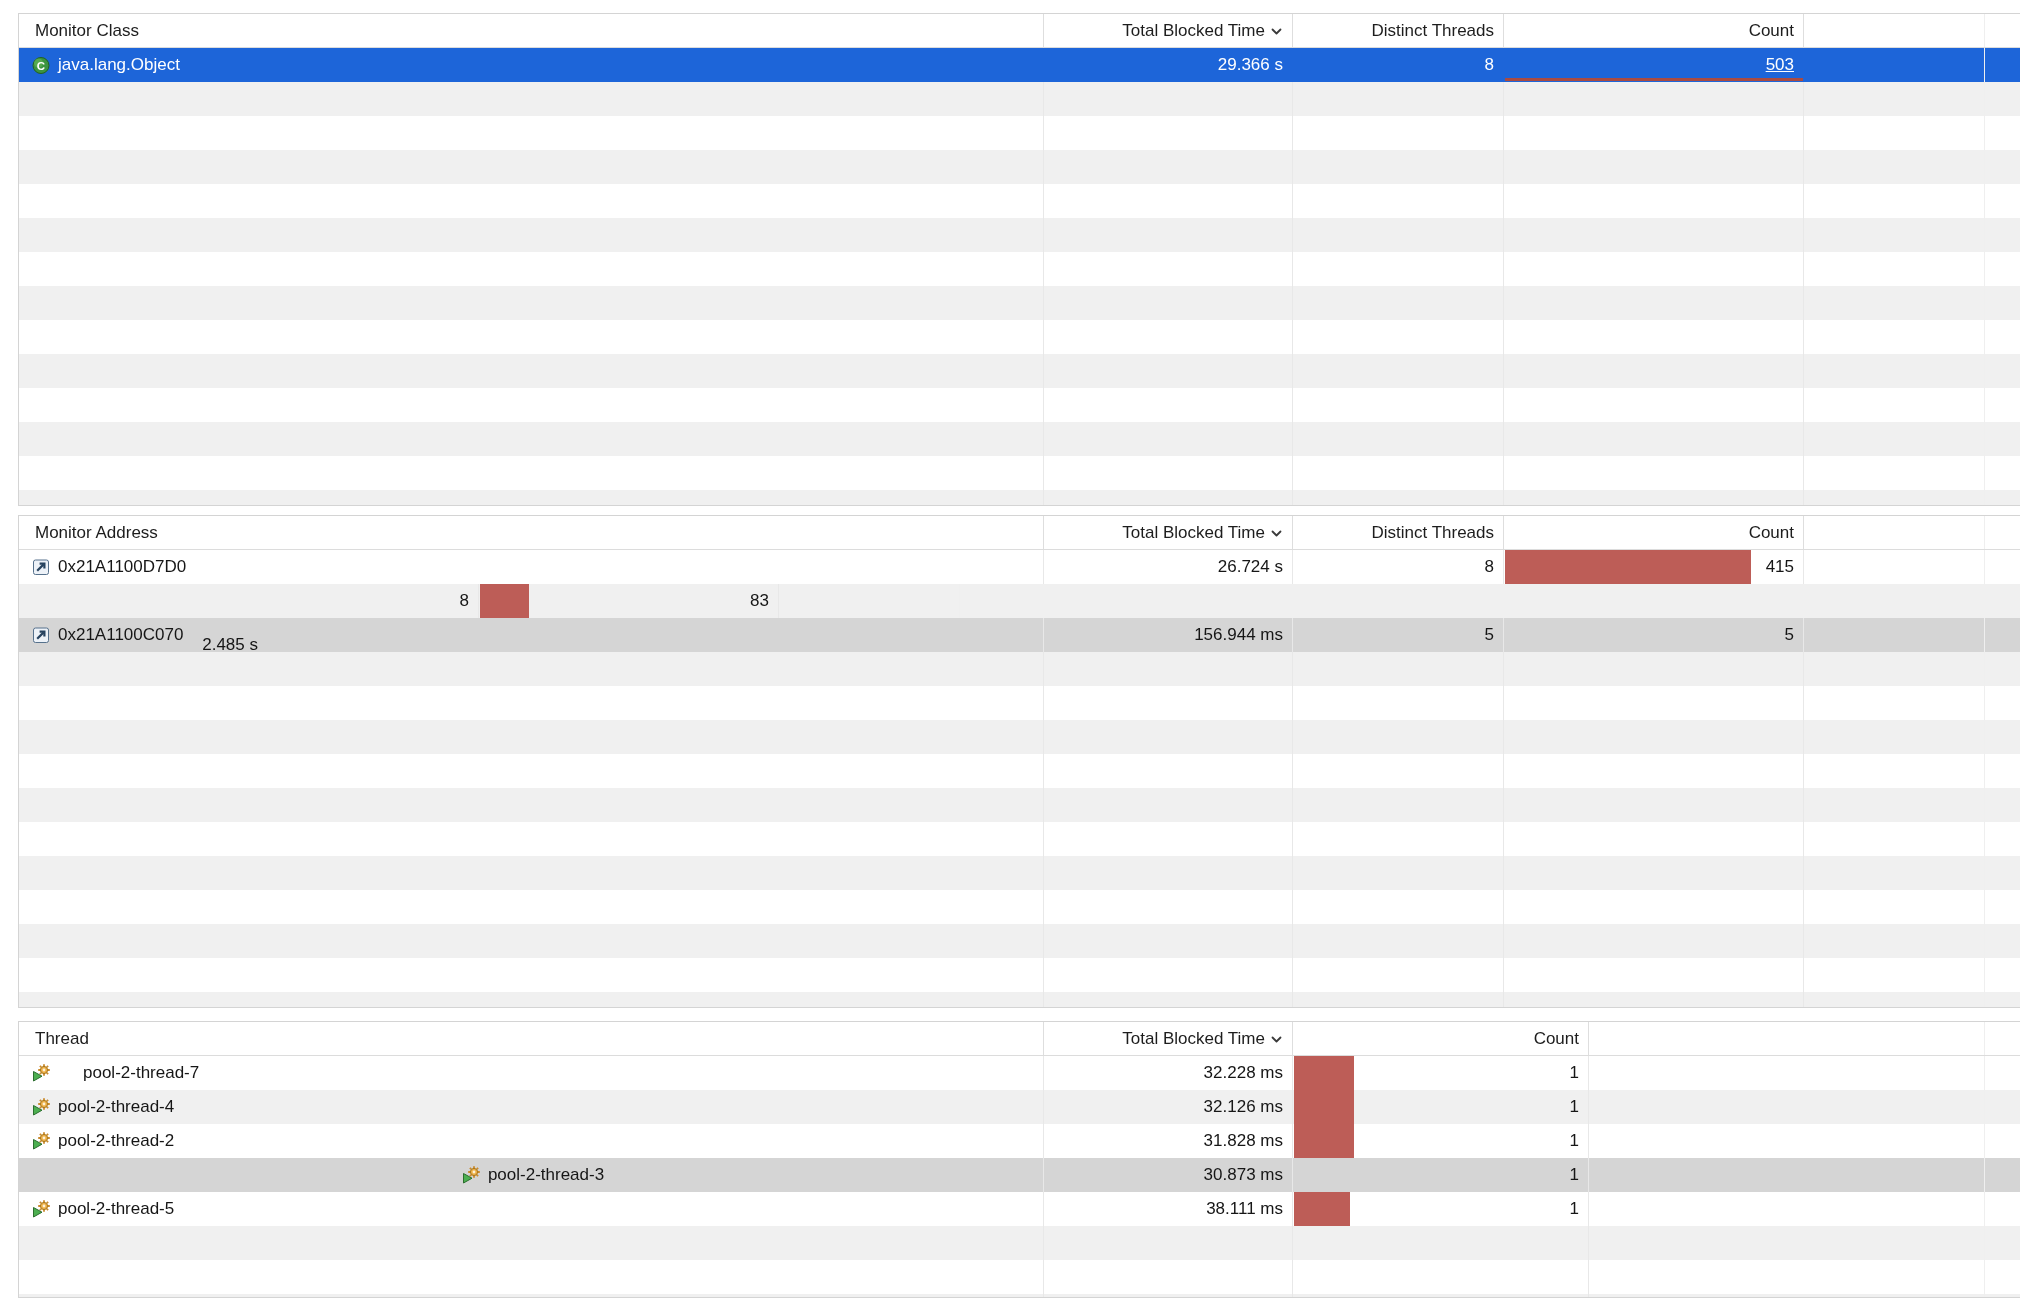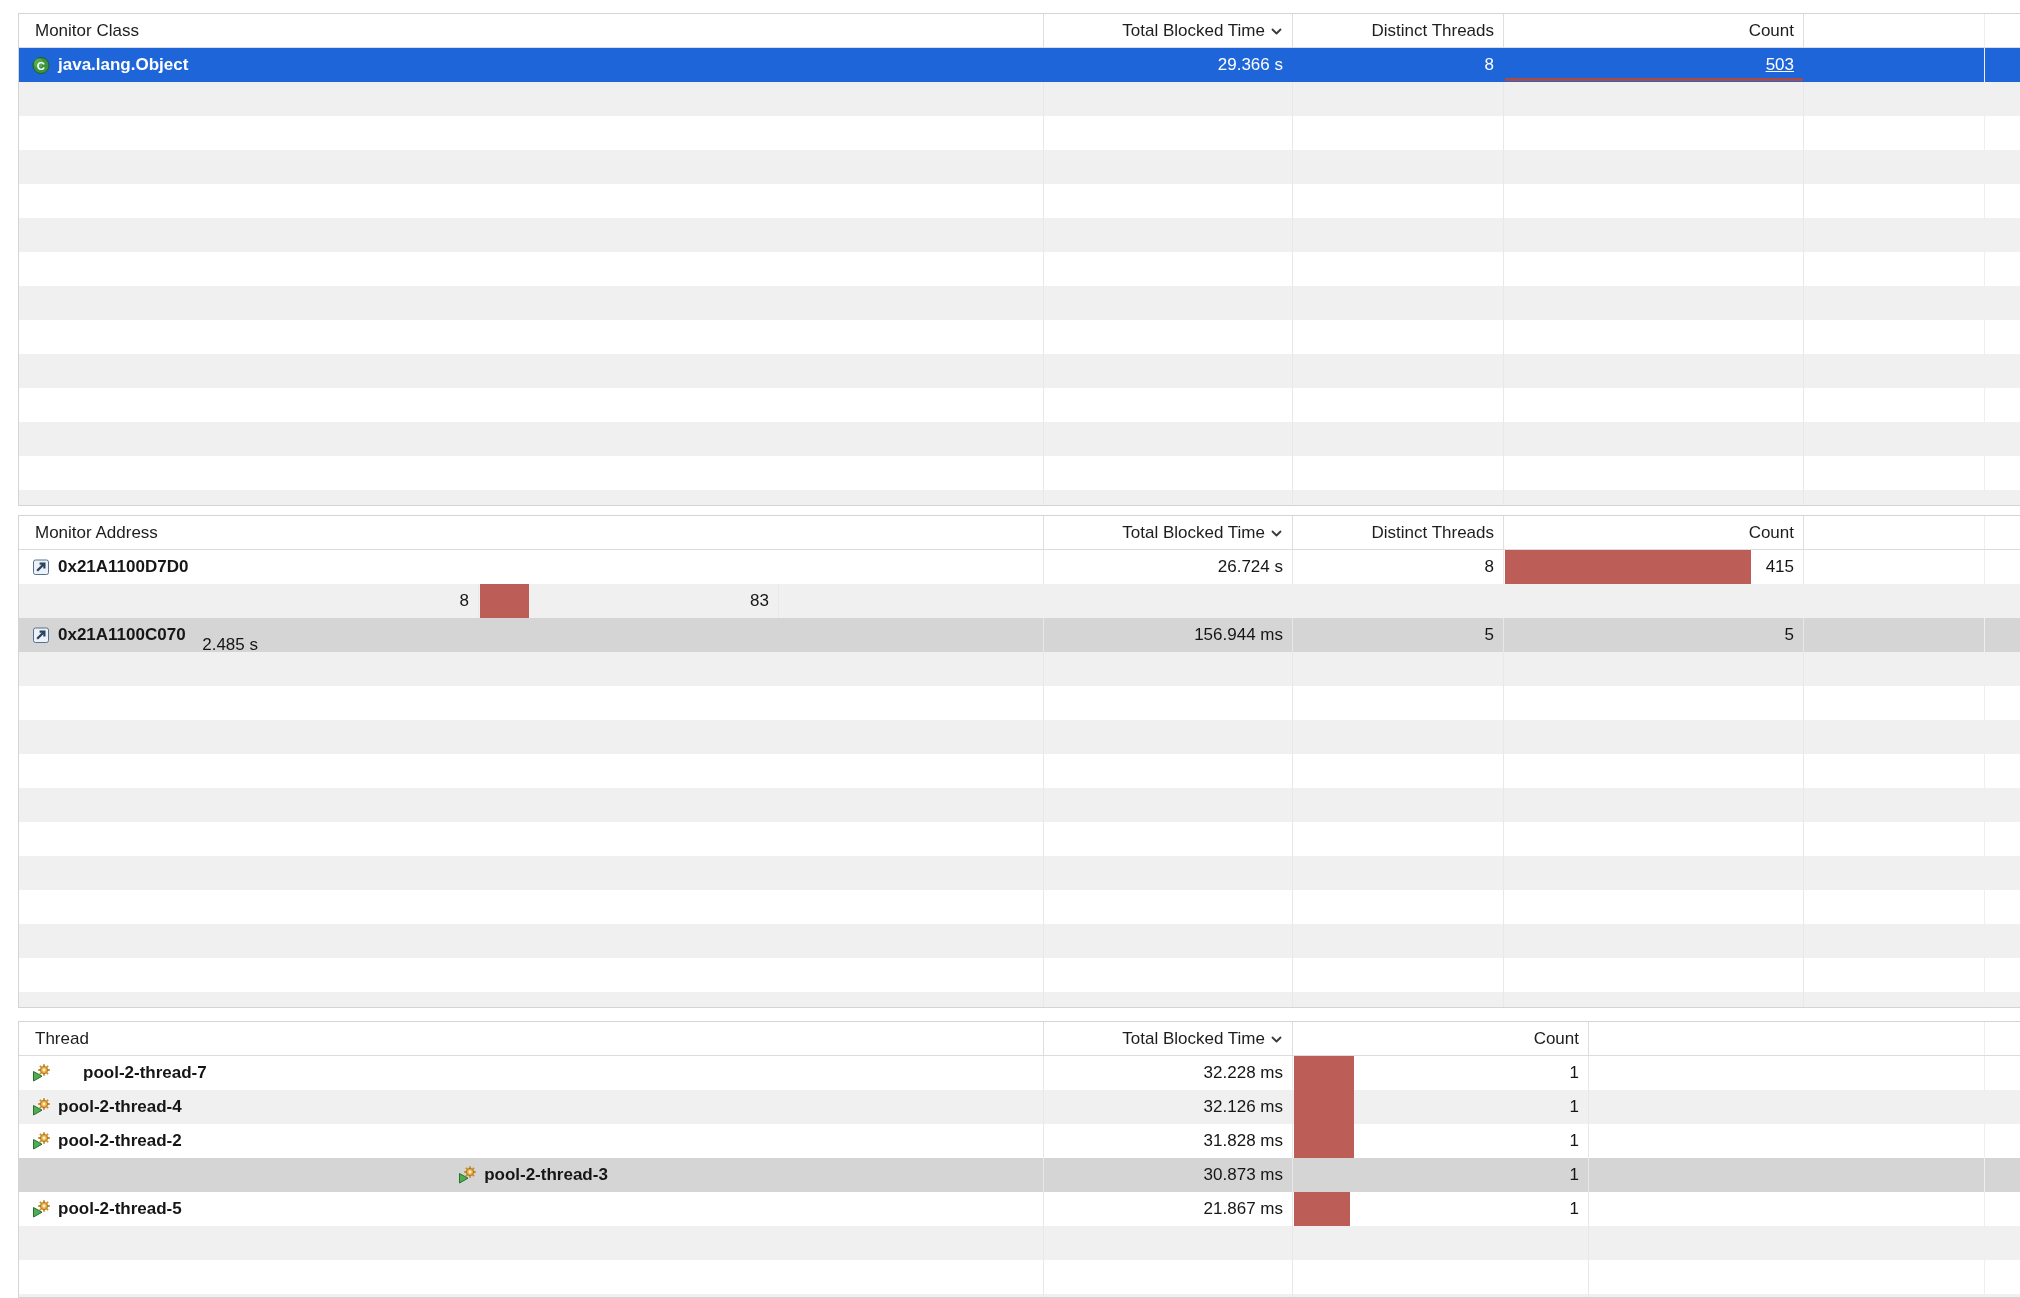--- a/index.html
+++ b/index.html
@@ -24,21 +24,21 @@
     display: flex; align-items: center;
     padding: 0 9px;
     font-size: 17px; color: #161616;
     border-right: 1px solid #e8e8e8;
     position: relative; white-space: nowrap; overflow: hidden;
   }
   .cell.right { justify-content: flex-end; }
   .cell.head { color: #1d1d1d; border-right-color: #dedede; }
   .cell.head.left { padding-left: 16px; }
   .cell.name { padding-left: 12px; gap: 7px; }
-  .nm { font-weight: bold; }
+  .nm { font-weight: normal; }
   .val { position: relative; z-index: 2; }
   .spacer { flex: none; height: 100%; border-right: 1px solid #efefef; }
   .fillc { flex: 1 1 auto; height: 100%; }
   .rows .row:nth-child(even) { background: var(--stripe, #f0f0f0); }
   .rows .row.highlighted { background: var(--highlight, #d5d5d5); }
   .rows .row.selected { background: var(--selection, #1d65d9); }
   .row.selected .cell { border-right-color: transparent; color: #fff; }
   .row.selected .nm { color: #fff; }
   .bar {
     position: absolute; left: 1px; top: 0; height: 100%;
@@ -540,21 +540,21 @@
                   <line x1="17.1" y1="2.9" x2="15.8" y2="4.2"></line>
                   <line x1="10.2" y1="9.8" x2="8.9" y2="11.1"></line>
                 </g>
                 <circle cx="13" cy="7" r="3.6" fill="#edb14a" stroke="#a87416"></circle>
                 <circle cx="13" cy="7" r="1.4" fill="#fdf2d8"></circle>
               </svg>
             </span>
             <span class="nm">pool-2-thread-5</span>
           </div>
           <div class="cell right" style="width: 249px;">
-            <span class="val">21.867 ms</span>
+            <span class="val">38.111 ms</span>
           </div>
           <div class="cell right" style="width: 296px;">
             <div class="bar" style="width: 56px;"></div>
             <span class="val">1</span>
           </div>
           <div class="spacer" style="width: 396px;"></div>
           <div class="fillc"></div>
         </div>
         <div class="row body empty">
           <div class="cell" style="width: 1025px;"></div>

